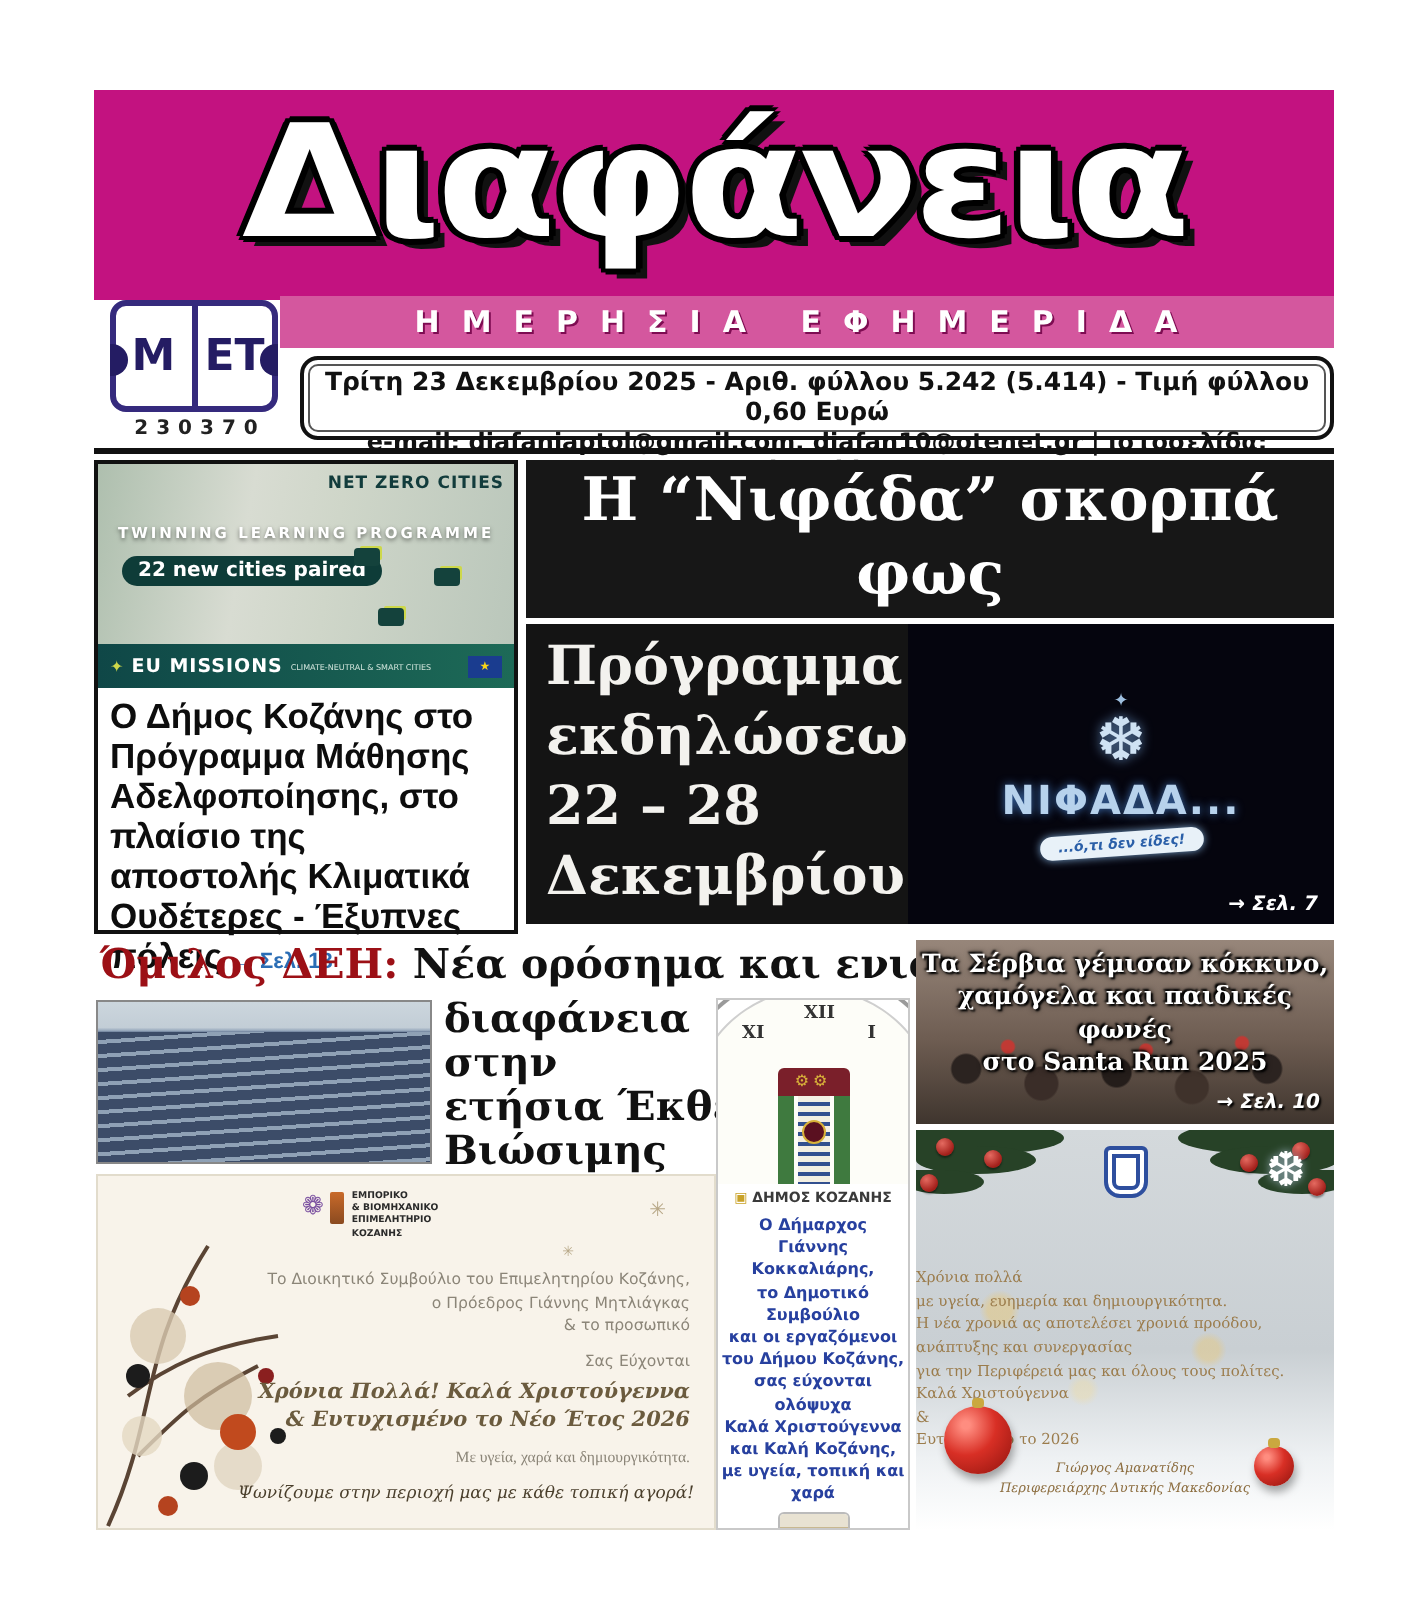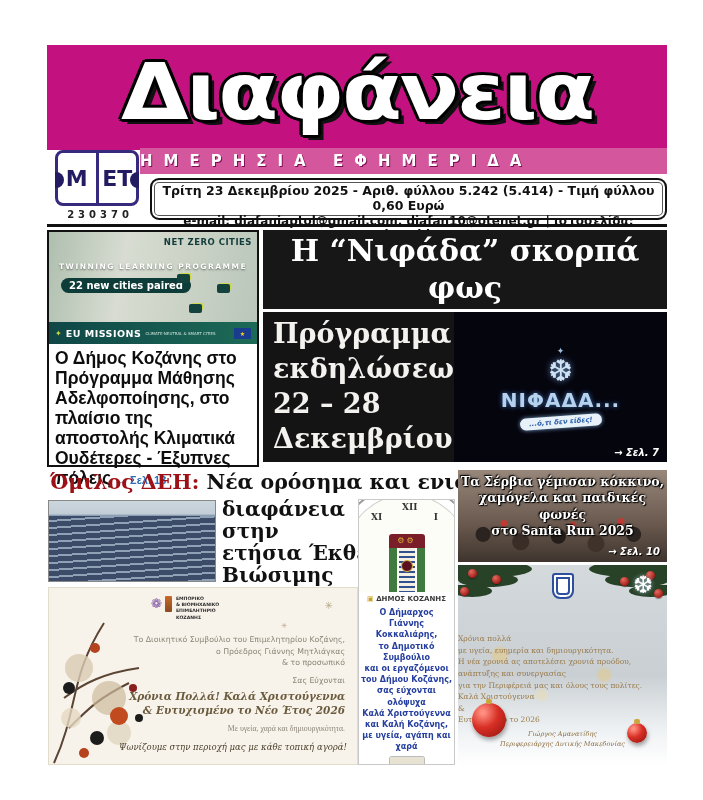--- a/index.html
+++ b/index.html
@@ -8,21 +8,21 @@
   .abs { position:absolute; }
 
   
   .masthead { left:47px; top:45px; width:620px; height:105px; background:#c31280; }
   .masthead-title { width:100%; text-align:center; margin-top:2px;
     font-family:"DejaVu Sans", sans-serif; font-weight:800; font-size:78px; color:#fff;
     transform:scaleX(1.12); transform-origin:50% 50%; letter-spacing:-2px;
     text-shadow:3px 0 #000,-3px 0 #000,0 3px #000,0 -3px #000,2px 2px #000,-2px -2px #000,
                 2px -2px #000,-2px 2px #000,5px 5px 0 #111; }
   .subtitle-strip { left:140px; top:148px; width:527px; height:26px; background:#d4579e;
-    color:#fff; font-weight:bold; font-size:15px; letter-spacing:11px; 
+    color:#fff; font-weight:bold; font-size:15px; letter-spacing:11px; text-align:center;
     line-height:26px; text-shadow:1px 1px 0 #7e0c52; }
   .met-logo { left:55px; top:150px; width:84px; height:56px; background:#fff;
     border:3px solid #352a7d; border-radius:8px; display:flex; }
   .met-page { flex:1; display:flex; align-items:center; justify-content:center;
     font-weight:800; font-size:22px; color:#241c63; }
   .met-spine { width:3px; background:#352a7d; height:100%; }
   .met-dot-l,.met-dot-r { position:absolute; top:19px; width:9px; height:16px; background:#241c63; }
   .met-dot-l { left:-3px; border-radius:0 9px 9px 0; }
   .met-dot-r { right:-3px; border-radius:9px 0 0 9px; }
   .barcode-num { left:60px; top:209px; width:80px; text-align:center; font-weight:bold;
@@ -284,21 +284,21 @@
     </div>
     <div class="muni-lines">
       <div>Ο Δήμαρχος</div>
       <div>Γιάννης Κοκκαλιάρης,</div>
       <div>το Δημοτικό Συμβούλιο</div>
       <div>και οι εργαζόμενοι</div>
       <div>του Δήμου Κοζάνης,</div>
       <div>σας εύχονται ολόψυχα</div>
       <div>Καλά Χριστούγεννα</div>
       <div>και Καλή Κοζάνης,</div>
-      <div>με υγεία, αγάπη και χαρά</div>
+      <div>με υγεία, τοπική και χαρά</div>
     </div>
     <div class="muni-photo"></div>
   </div>
 
   <div class="abs santa-card">
     <div class="santa-text">
       <div>Τα Σέρβια γέμισαν κόκκινο,</div>
       <div>χαμόγελα και παιδικές φωνές</div>
       <div>στο Santa Run 2025</div>
     </div>

